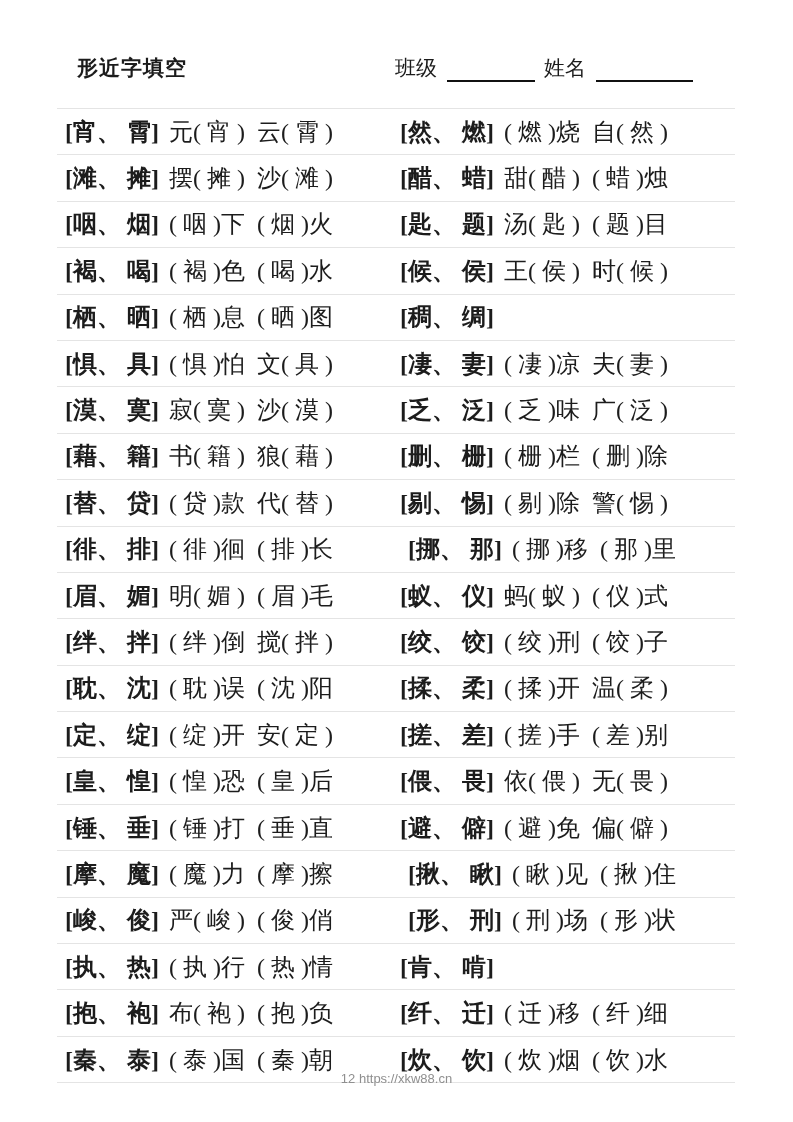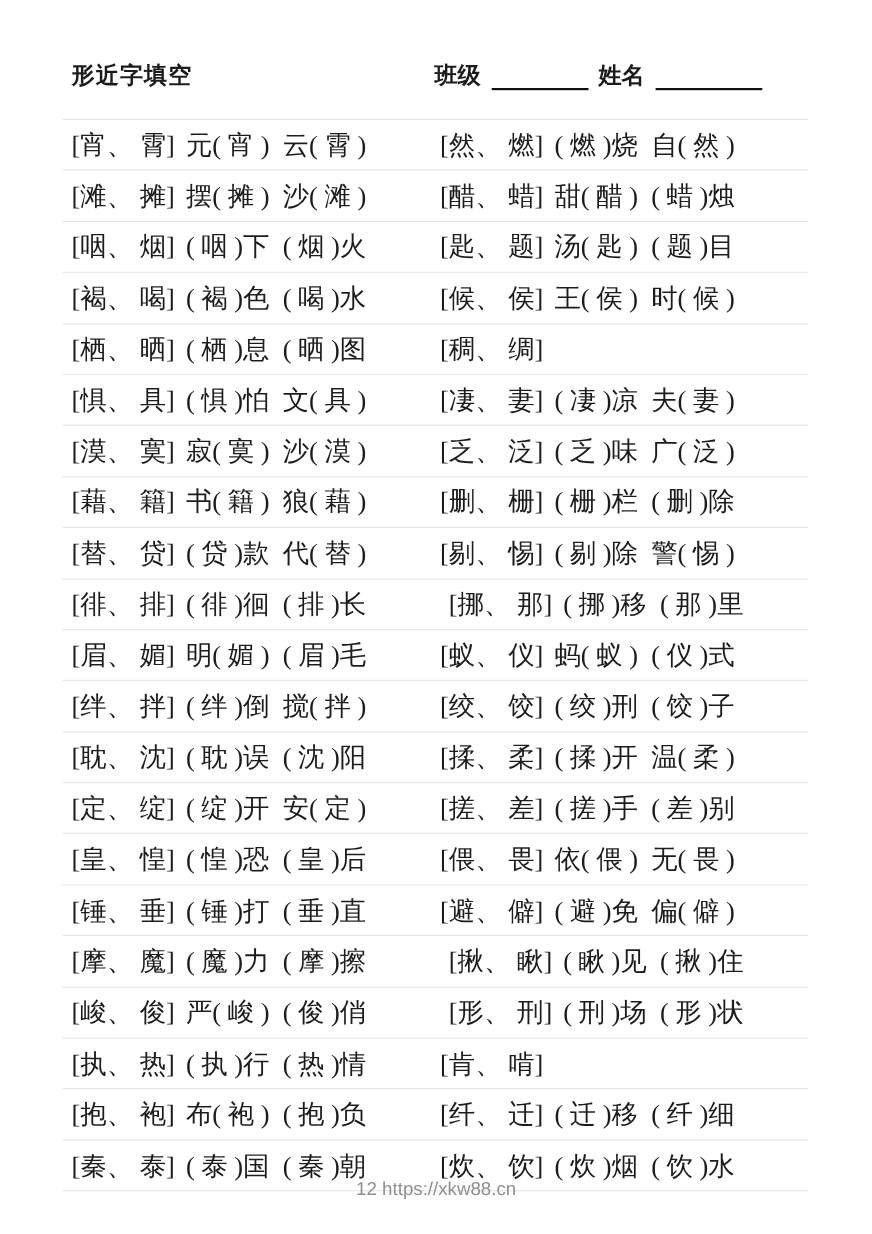--- a/index.html
+++ b/index.html
@@ -12,34 +12,34 @@
   .page {
     position: relative;
     width: 793px;
     height: 1122px;
     background: #ffffff;
     overflow: hidden;
   }
   
   .title {
     position: absolute;
-    left: 65px;
+    left: 77px;
     top: 54px;
     font-size: 21px;
     font-weight: bold;
     letter-spacing: 1px;
   }
   .fields {
     position: absolute;
     left: 395px;
     top: 54px;
     display: flex;
     align-items: flex-end;
     font-size: 21px;
-    font-weight: bold;
+    font-weight: normal;
   }
   .field-label { white-space: pre; }
   .blank-line {
     display: inline-block;
     height: 23px;
     border-bottom: 2px solid #111111;
   }
   .blank-class { width: 88px; margin: 0 9px 0 10px; }
   .blank-name  { width: 97px; margin: 0 0 0 10px; }
 
@@ -60,31 +60,31 @@
     font-size: 24px;
     color: #1c1c1c;
   }
   .cell {
     display: flex;
     align-items: center;
     white-space: pre;
   }
   .cell.left  { width: 335px; padding-left: 8px; box-sizing: border-box; }
   .cell.right { flex: 1; padding-left: 8px; }
-  .pair    { white-space: pre; margin-right: 10px; }
+  .pair    { white-space: pre; margin-right: 10px; font-weight: bold; }
   .content { white-space: pre; text-align: center; }
 
   
   .footer {
     position: absolute;
     left: 0;
     top: 1071px;
     width: 793px;
     text-align: center;
-    font-size: 17px;
+    font-size: 13px;
     color: #8f8f8f;
   }
 </style>
 </head>
 <body>
 
 <div class="page">
 
   <div class="title">形近字填空</div>
 

